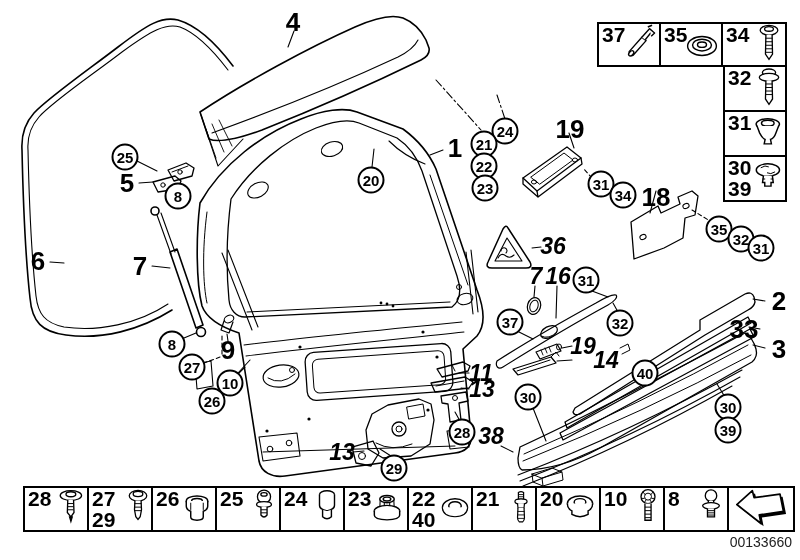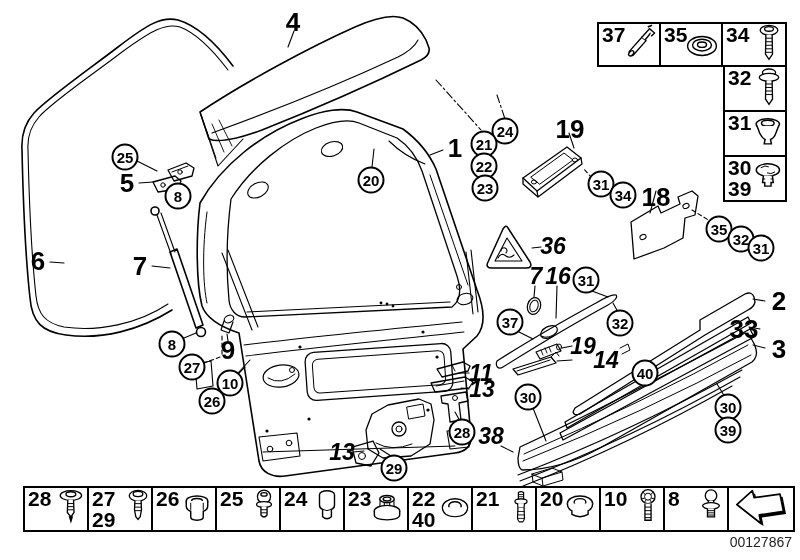--- a/index.html
+++ b/index.html
@@ -460,14 +460,14 @@
     <div class="cell" style="width:68px;height:46px">
       <span class="ic" style="right:3px;bottom:3px">
         <svg width="58" height="38" viewBox="0 0 64 44">
           <path d="M4,18 L22,2 L24,10 L54,6 L58,26 L30,30 L32,40 Z" transform="translate(3,3)" fill="#000"></path>
           <path d="M4,18 L22,2 L24,10 L54,6 L58,26 L30,30 L32,40 Z" fill="#fff" stroke="#000" stroke-width="2" stroke-linejoin="round"></path>
         </svg>
       </span>
     </div>
   </div>
 
-  <div id="image-id">00127867</div>
+  <div id="image-id">00133660</div>
 </div>
 
 </body></html>

